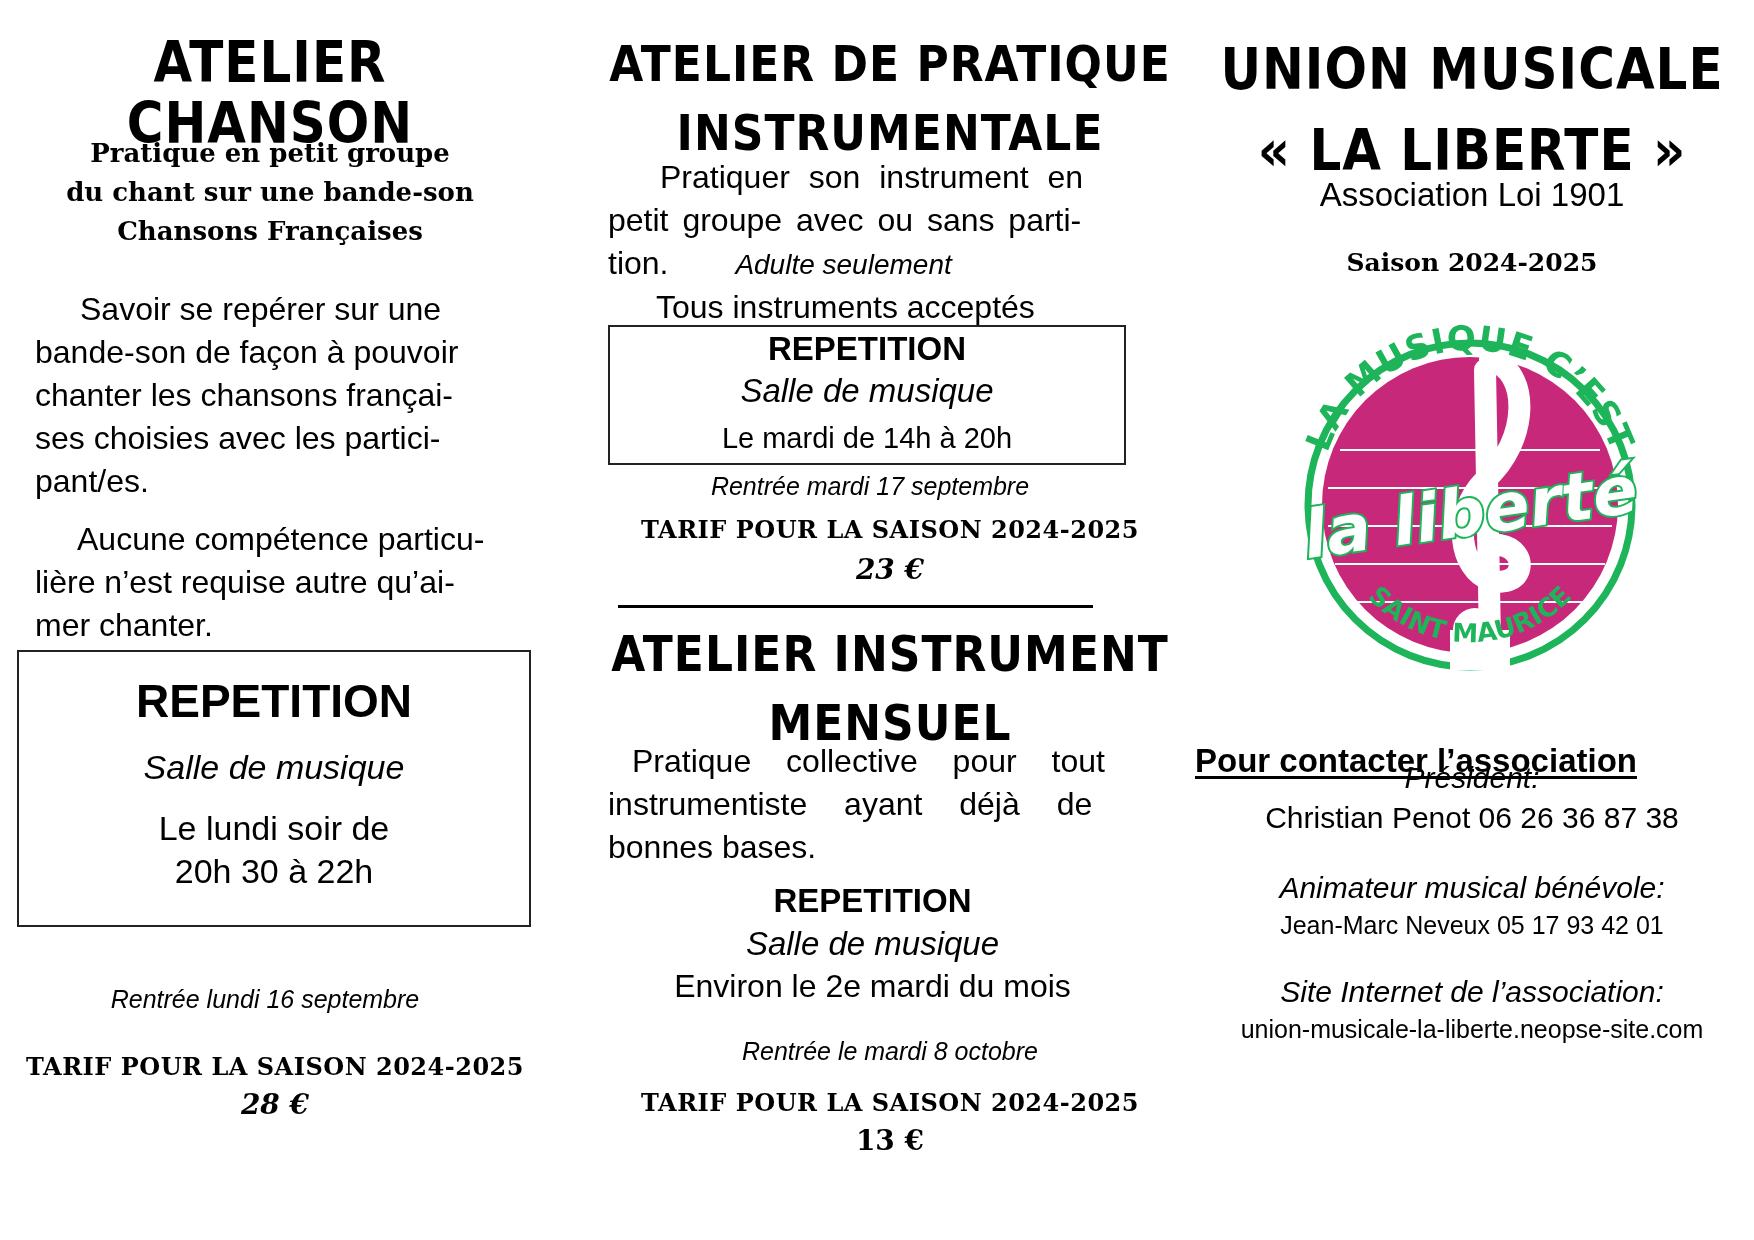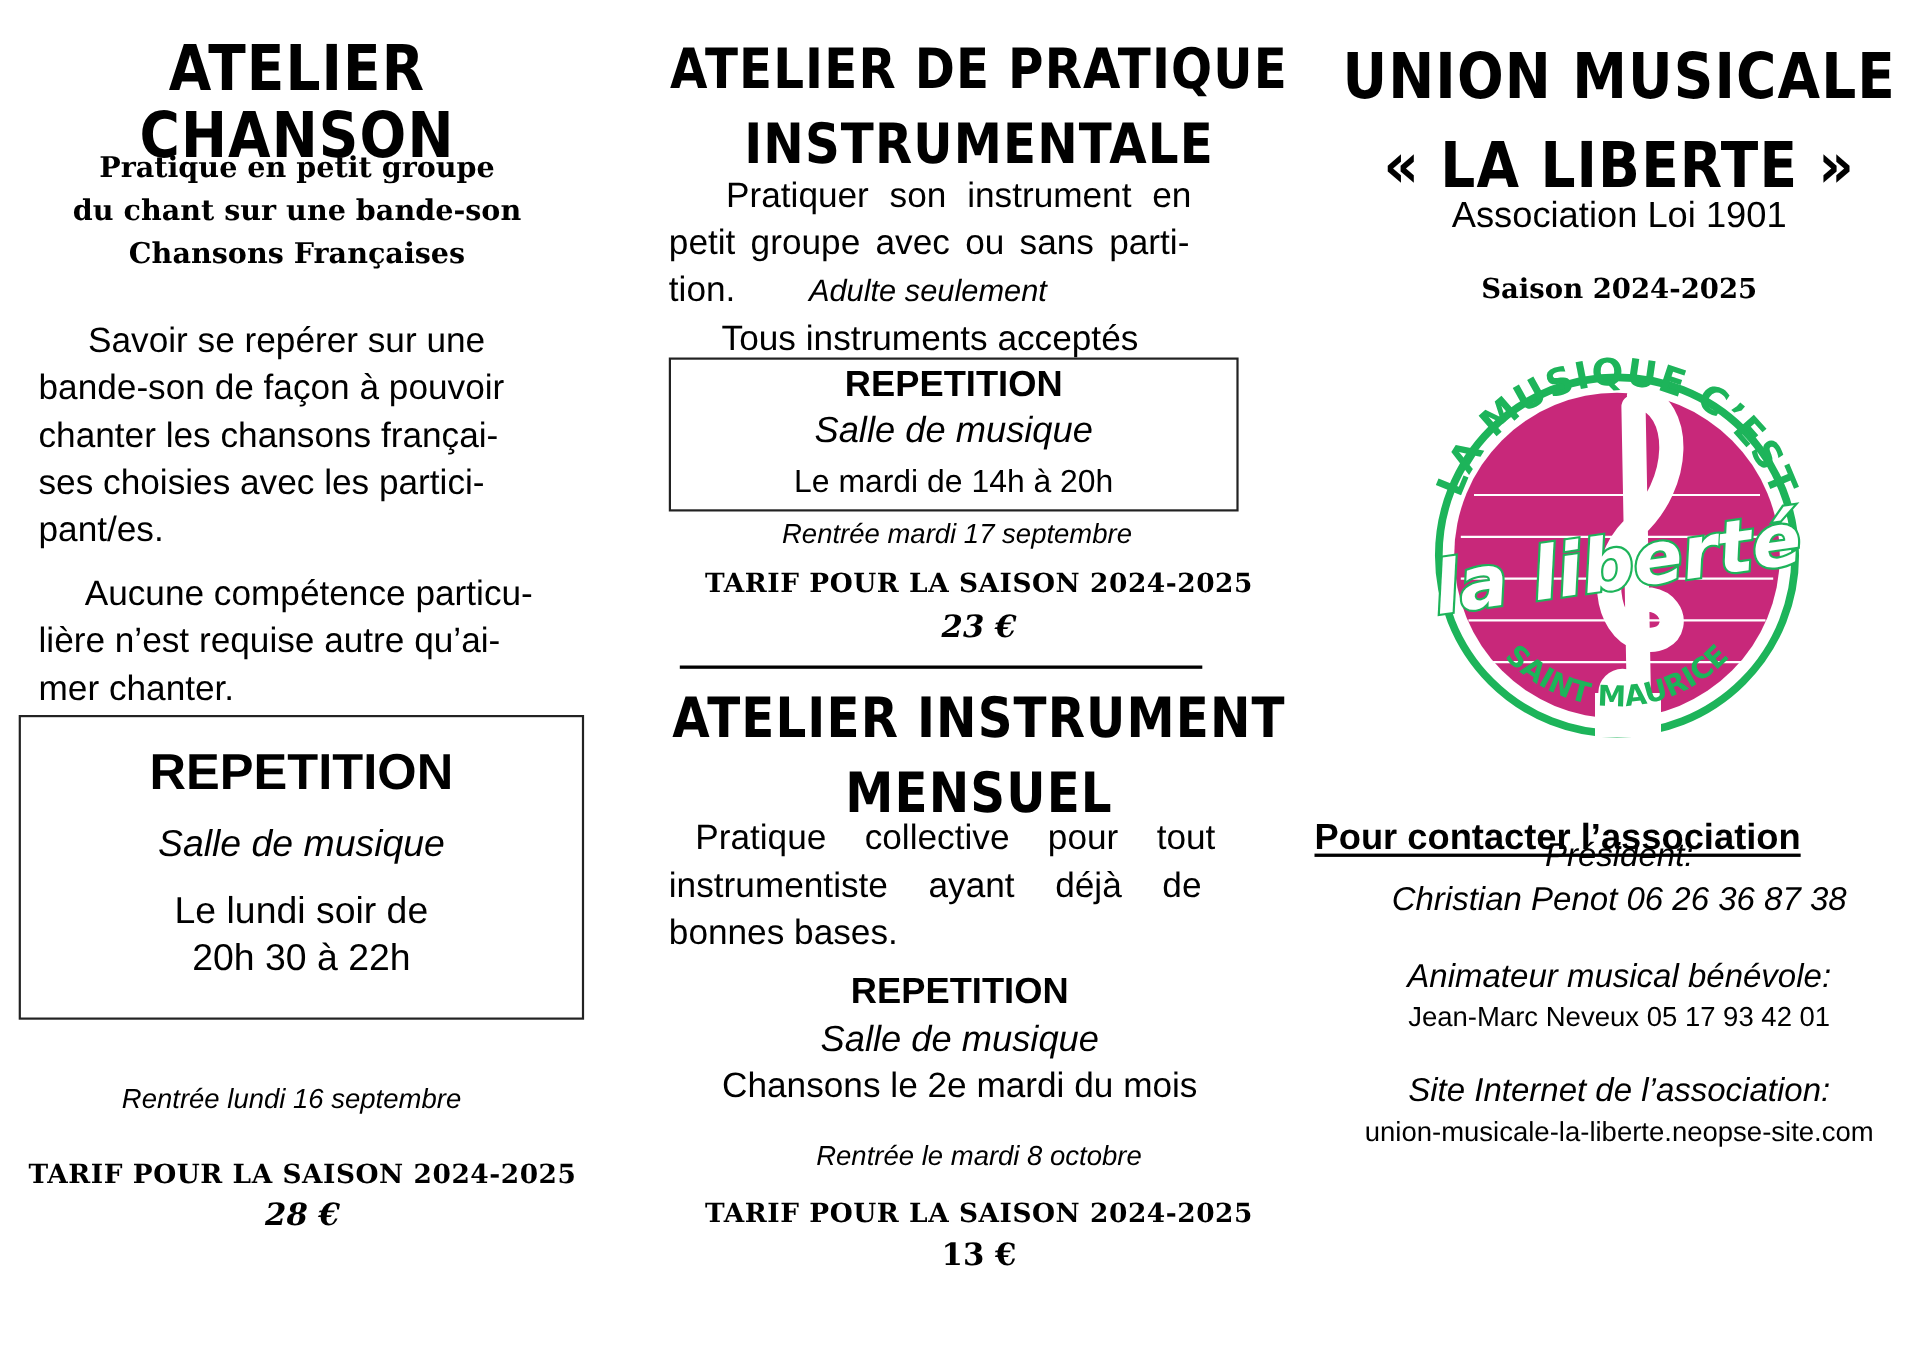--- a/index.html
+++ b/index.html
@@ -88,21 +88,21 @@
 
   <div class="abs" style="left:8px; width:545px; top:740px; font-size:32px; line-height:43px;">
     <div style="padding-left:24px; word-spacing:26px;">Pratique  collective  pour  tout</div>
     <div style="word-spacing:28px;">instrumentiste  ayant  déjà  de</div>
     <div>bonnes bases.</div>
   </div>
 
   <div class="abs center" style="left:0; width:545px; top:880px;">
     <div style="font-weight:bold; font-size:33px; line-height:42px;">REPETITION</div>
     <div class="italic" style="font-size:33px; line-height:44px;">Salle de musique</div>
-    <div style="font-size:32px; line-height:40px;">Chansons le 2e mardi du mois</div>
+    <div style="font-size:32px; line-height:40px;">Environ le 2e mardi du mois</div>
   </div>
 
   <div class="abs center italic" style="left:0; width:580px; top:1037px; font-size:25px;">Rentrée le mardi 8 octobre</div>
   <div class="tarif abs" style="left:0; width:580px; top:1088px;">TARIF POUR LA SAISON 2024-2025</div>
   <div class="price abs" style="left:0; width:580px; top:1124px; font-style:normal;">13 €</div>
 </div>
 
 <div class="col" style="left:1190px; width:564px;">
   <div class="display abs" style="left:0; width:564px; top:40px; font-size:50px; line-height:70px;">
     <div>Union Musicale</div>
@@ -138,21 +138,21 @@
       </text>
       <text x="190" y="235" text-anchor="middle" font-family="DejaVu Sans, sans-serif" font-weight="900" font-style="italic" font-size="66" fill="#fff" stroke="#1DB45A" stroke-width="4" paint-order="stroke" transform="rotate(-8 190 210)">la liberté</text>
     </svg>
   </div>
 
   <div class="abs" style="left:5px; top:742px; font-size:33px; font-weight:bold; text-decoration:underline; text-underline-offset:4px;">Pour contacter l’association</div>
 
   <div class="abs center" style="left:0; width:564px; top:758px;">
     <div>
       <div class="italic" style="font-size:30px; line-height:40px;">Président:</div>
-      <div style="font-size:30px; line-height:40px;font-style:italic;">Christian Penot 06 26 36 87 38</div>
+      <div style="font-size:30px; line-height:40px;">Christian Penot 06 26 36 87 38</div>
     </div>
     <div style="margin-top:30px;">
       <div class="italic" style="font-size:30px; line-height:40px;">Animateur musical bénévole:</div>
       <div style="font-size:25px; line-height:34px;">Jean-Marc Neveux 05 17 93 42 01</div>
     </div>
     <div style="margin-top:30px;">
       <div class="italic" style="font-size:30px; line-height:40px;">Site Internet de l’association:</div>
       <div style="font-size:25px; line-height:34px;">union-musicale-la-liberte.neopse-site.com</div>
     </div>
   </div>

